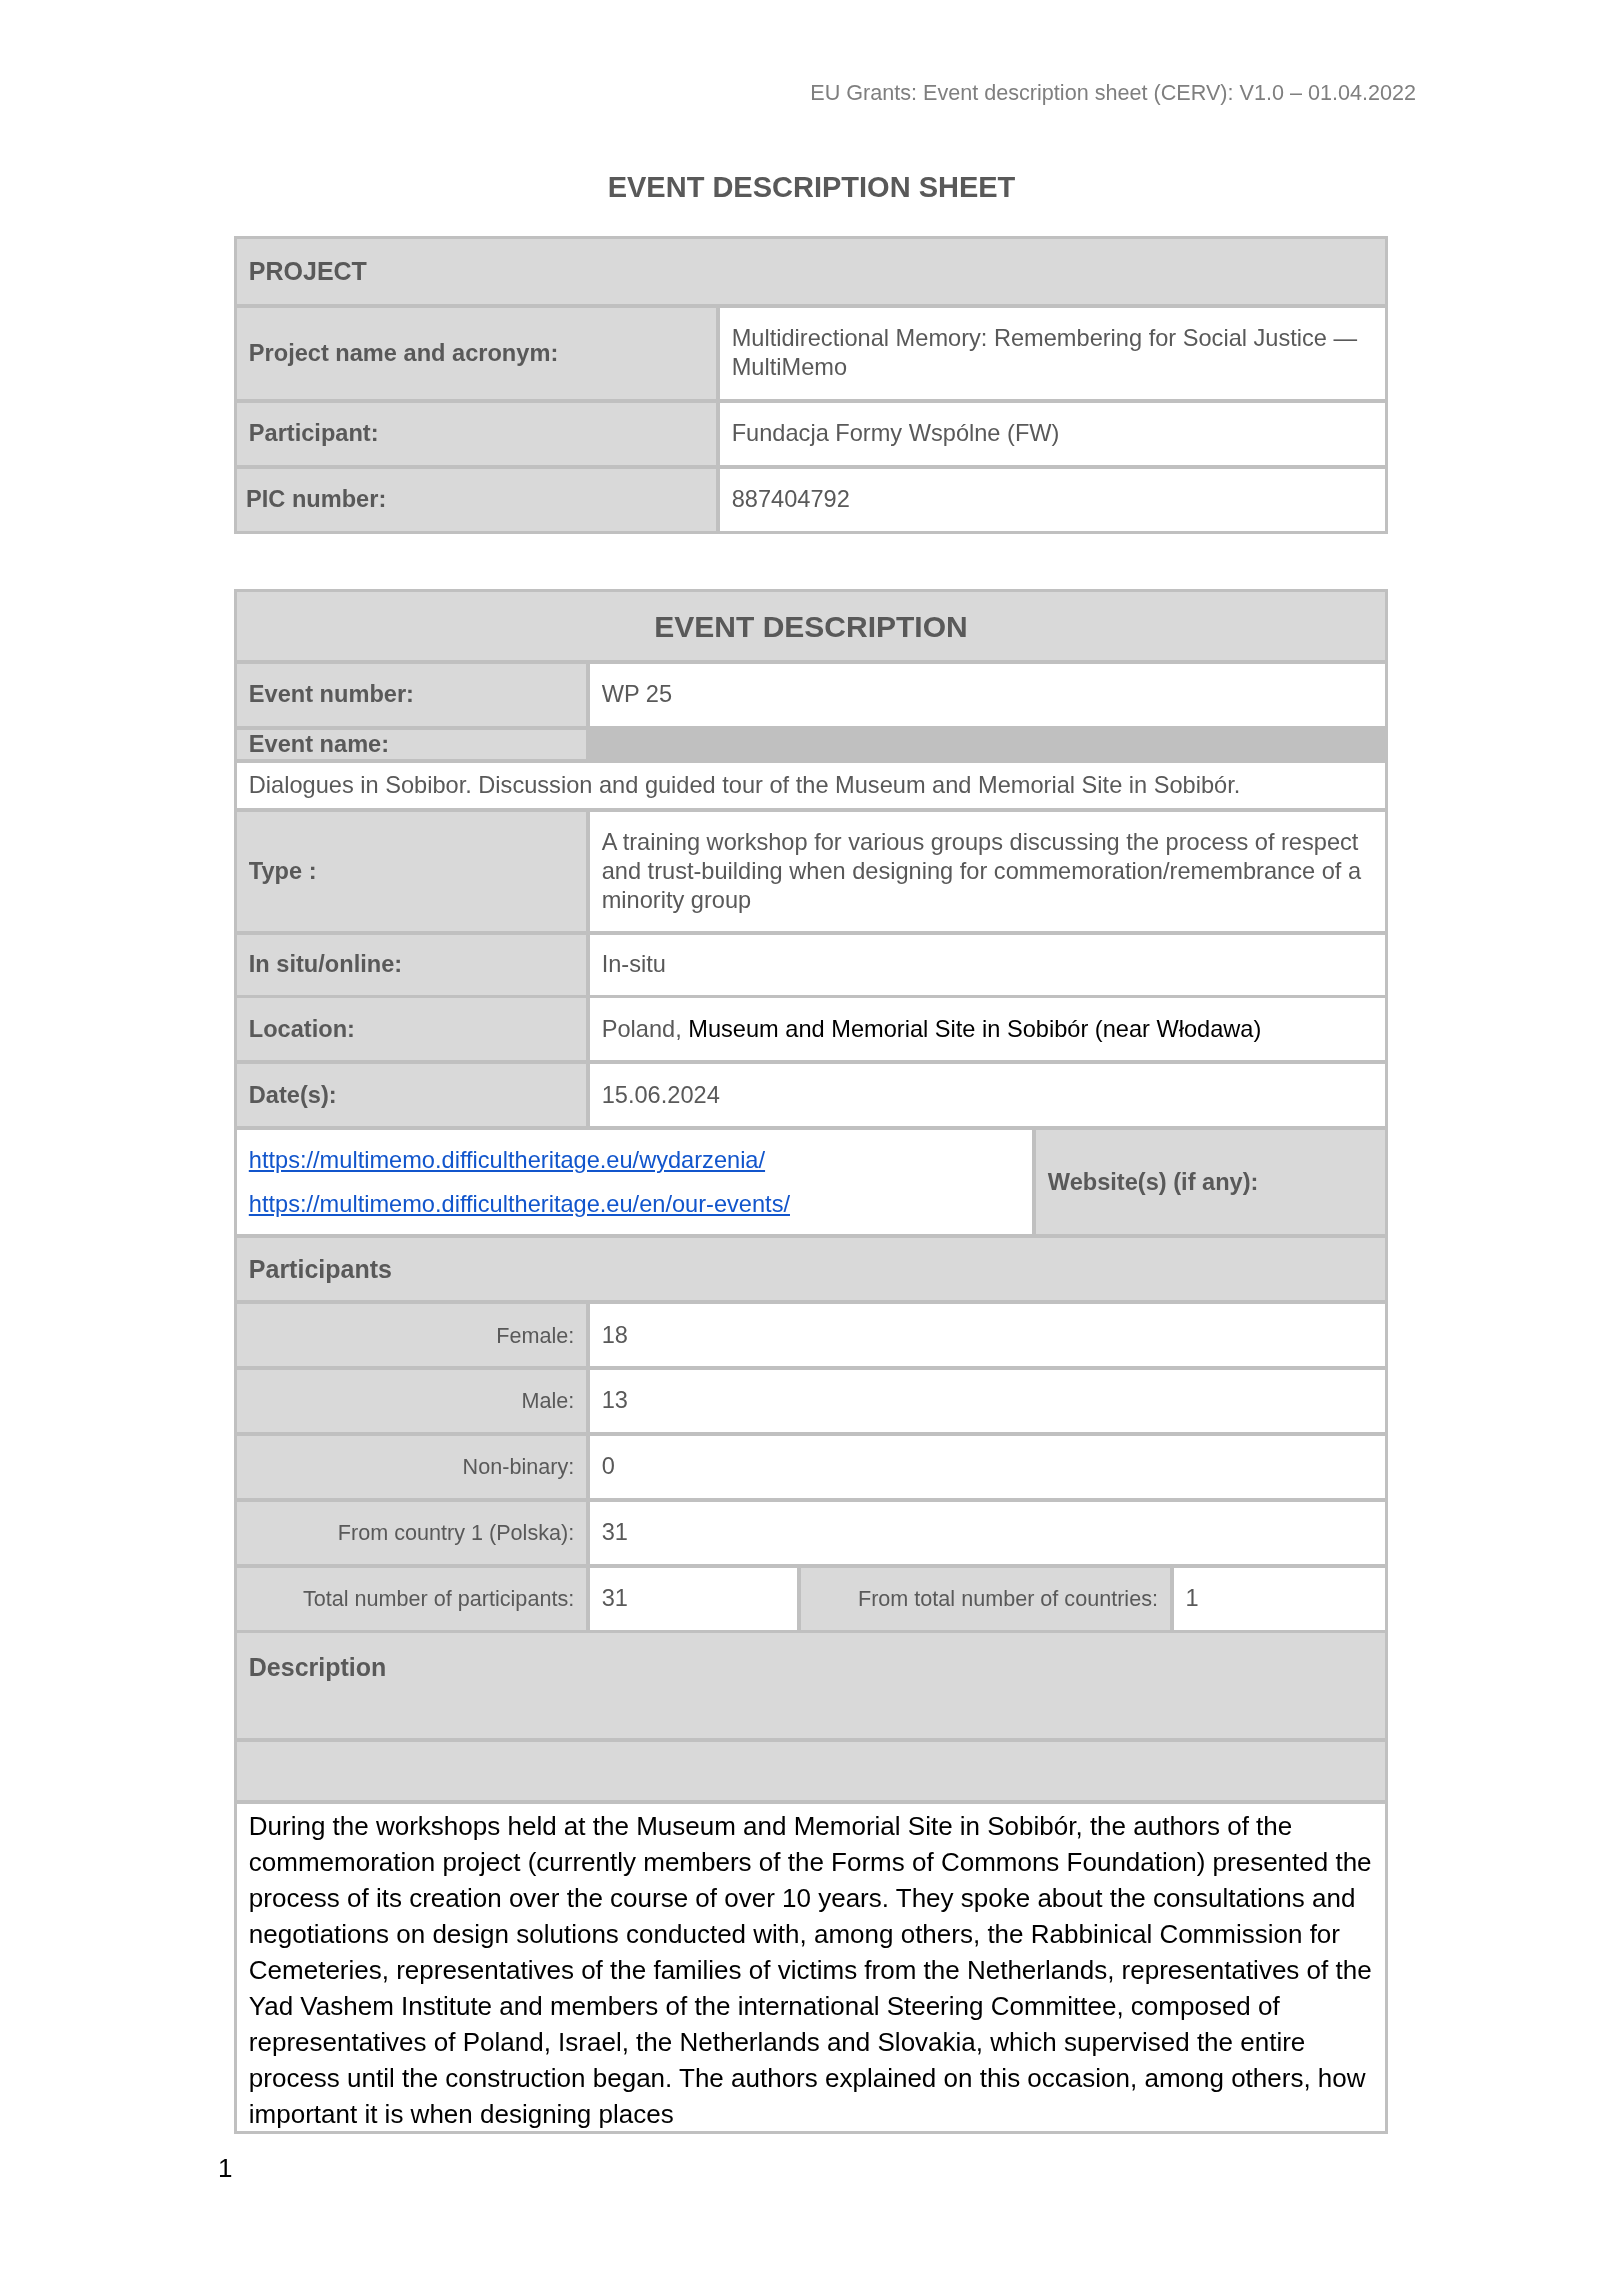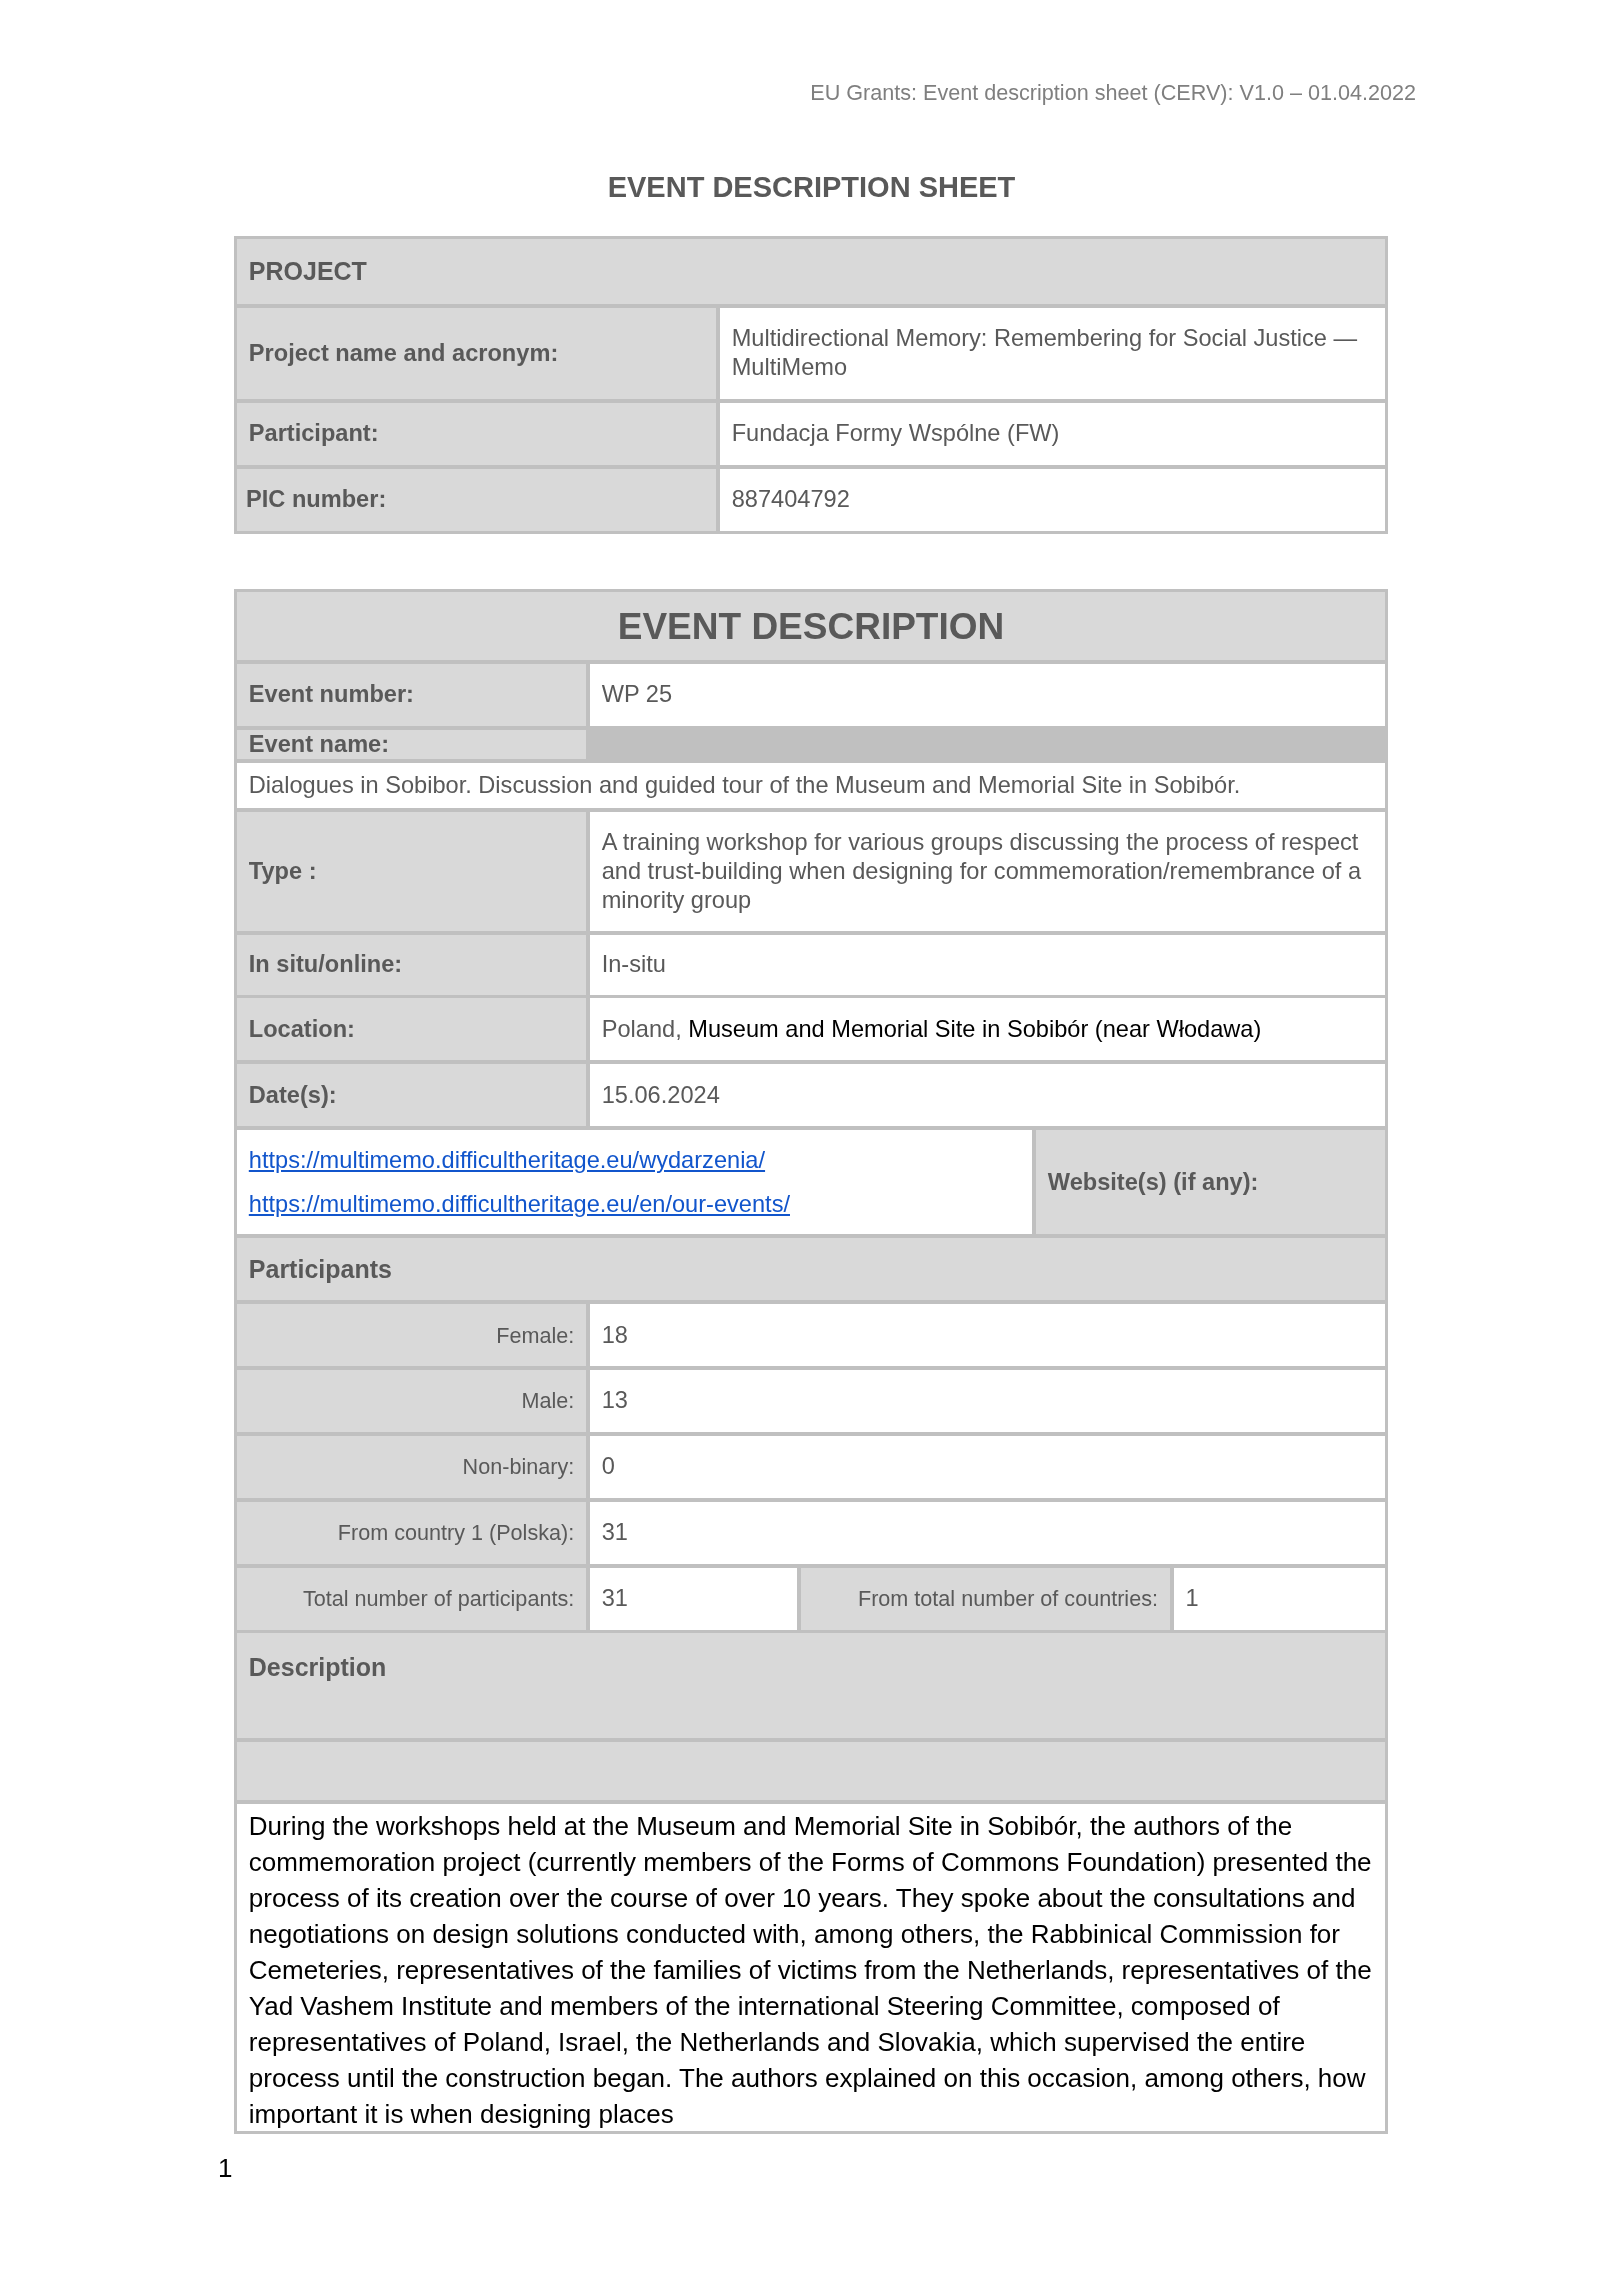--- a/index.html
+++ b/index.html
@@ -9,21 +9,21 @@
   .doc-title { position: absolute; top: 171px; left: 0; width: 1623px; text-align: center;
                font-size: 29px; font-weight: bold; color: #595959; }
   .tbl { position: absolute; left: 234px; width: 1154px; background: #c0c0c0; border: 3.9px solid #c0c0c0; box-sizing: border-box; }
   .row { display: flex; gap: 3.9px; margin-bottom: 3.9px; }
   .row:last-child { margin-bottom: 0; }
   .cell { box-sizing: border-box; display: flex; align-items: center; font-size: 23.6px; line-height: 29px; }
   .lbl { background: #d9d9d9; font-weight: bold; padding: 0 11.8px; color: #595959; }
   .val { background: #ffffff; padding: 0 11.8px; color: #595959; flex: 1; }
   .lbl-r { justify-content: flex-end; font-weight: normal; font-size: 21.6px; }
   .section { background: #d9d9d9; font-weight: bold; padding: 0 11.8px; flex: 1; font-size: 25px; color: #595959; }
-  .section.center { justify-content: center; font-size: 37px; }
+  .section.center { justify-content: center; font-size: 30px; }
   .val.stack { flex-direction: column; align-items: flex-start; justify-content: center; }
   .link { color: #1155cc; text-decoration: underline; line-height: 44px; }
   .dark { color: #000000; }
   .desc-text { background: #ffffff; padding: 3.9px 11.8px; color: #000000; font-size: 26px; line-height: 36px; flex: 1; display: block; }
   .page-number { position: absolute; top: 2153px; left: 218px; font-size: 26px; color: #000000; }
 </style>
 </head>
 <body>
 
 <div class="running-header">EU Grants: Event description sheet (CERV): V1.0 – 01.04.2022</div>

